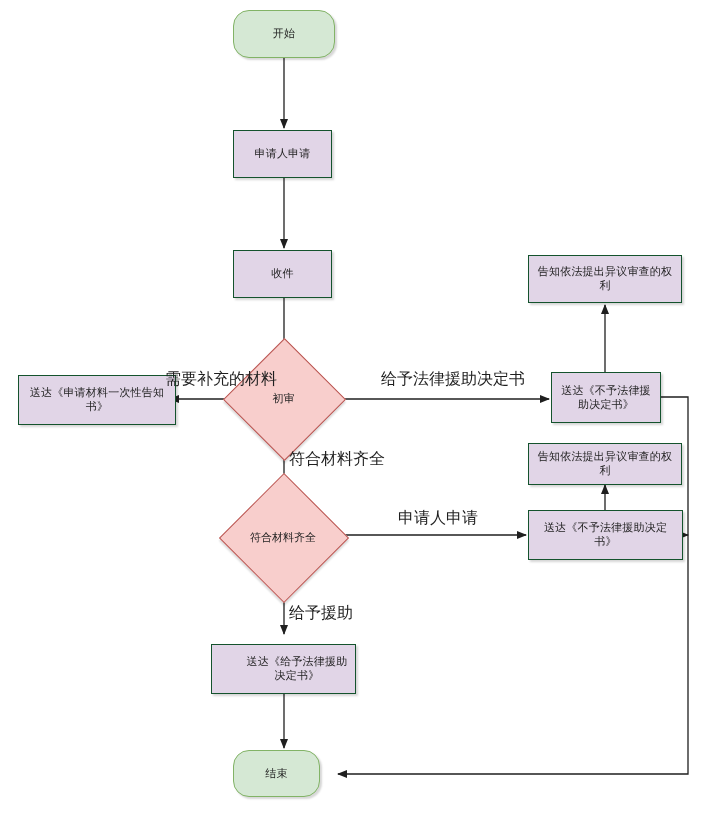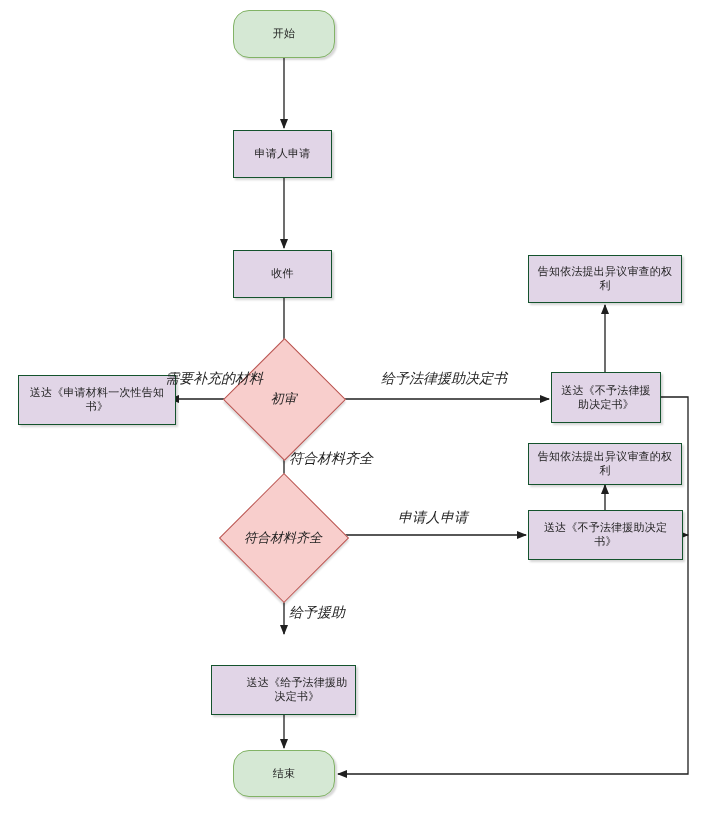--- a/index.html
+++ b/index.html
@@ -41,46 +41,44 @@
     background:#e1d5e7;
     border:1px solid #14532d;
   }
   .decision{
     position:absolute;
     box-sizing:border-box;
     display:flex;
     align-items:center;
     justify-content:center;
     text-align:center;
-    font-size:13px;
+    font-size:11px;
     line-height:13px;
     color:#1f1f1f;
-    font-style:italic;
   }
   .decision .dia{
     position:absolute;
     left:0;top:0;width:100%;height:100%;
     background:#f8cecc;
     border:1px solid #b85450;
     transform:rotate(45deg);
     box-shadow:2px 2px 2px rgba(0,0,0,0.14);
   }
   .decision .dtext{
     position:relative;
     z-index:2;
     white-space:nowrap;
   }
   .edge-label{
     position:absolute;
-    font-size:14px;
+    font-size:16px;
     line-height:13px;
     color:#1f1f1f;
     background:transparent;
     white-space:nowrap;
-    font-style:italic;
   }
 </style>
 </head>
 <body>
 
 <div id="stage">
 
   <svg id="edges" viewBox="0 0 703 816" width="703" height="816" xmlns="http://www.w3.org/2000/svg">
     <defs>
       <marker id="ah" markerWidth="10" markerHeight="8" refX="9" refY="4" orient="auto" markerUnits="userSpaceOnUse">
@@ -152,25 +150,25 @@
   </div>
 
   <div class="node process" style="left:528px;top:443px;width:154px;height:42px;">
     <span>告知依法提出异议审查的权利</span>
   </div>
 
   <div class="node process" style="left:528px;top:510px;width:155px;height:50px;">
     <span>送达《不予法律援助决定书》</span>
   </div>
 
-  <div class="node process" style="left:211px;top:665px;width:145px;height:50px;padding-left:32px;">
+  <div class="node process" style="left:211px;top:644px;width:145px;height:50px;padding-left:32px;">
     <span>送达《给予法律援助决定书》</span>
   </div>
 
-  <div class="node terminator" style="left:233px;top:750px;width:102px;height:47px;">
+  <div class="node terminator" style="left:233px;top:750px;width:87px;height:47px;">
     <span>结束</span>
   </div>
 
   <div class="edge-label" style="left:165px;top:372px;">需要补充的材料</div>
 
   <div class="edge-label" style="left:381px;top:372px;">给予法律援助决定书</div>
 
   <div class="edge-label" style="left:289px;top:452px;">符合材料齐全</div>
 
   <div class="edge-label" style="left:398px;top:511px;">申请人申请</div>

